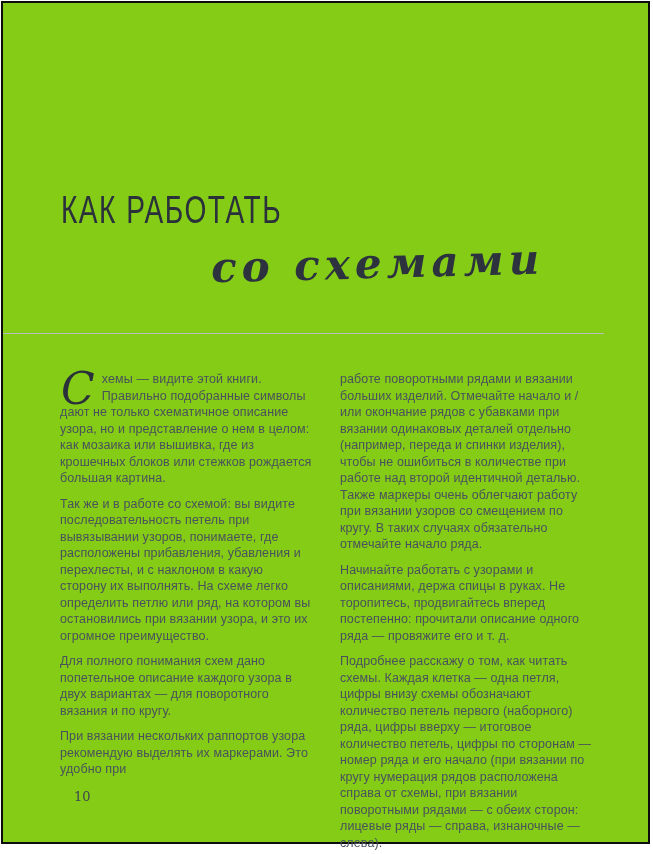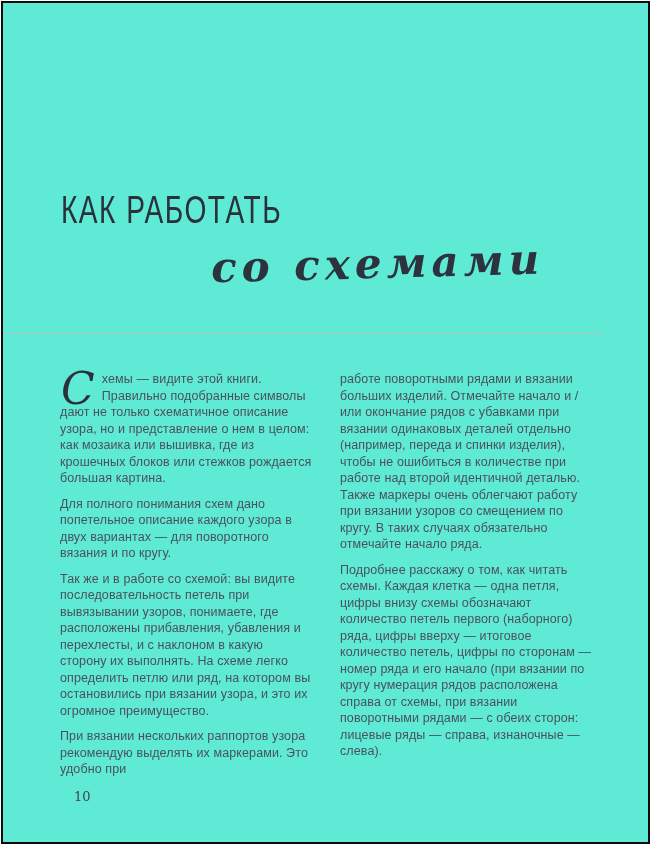--- a/index.html
+++ b/index.html
@@ -14,21 +14,21 @@
     font-family: "Liberation Sans", sans-serif;
     overflow: hidden;
   }
   .frame {
     position: absolute;
     left: 1px;
     top: 1px;
     width: 645px;
     height: 839px;
     border: 2px solid #0d0d0d;
-    background: #5eead4;
+    background: #84cc16;
   }
   .title {
     position: absolute;
     left: 58px;
     top: 186px;
     margin: 0;
     font-size: 38px;
     font-weight: 500;
     color: #2a313b;
     letter-spacing: 2px;
@@ -103,27 +103,28 @@
   <h1 class="title">КАК РАБОТАТЬ</h1>
 
   <div class="subtitle">со схемами</div>
 
   <div class="divider"></div>
 
   <div class="columns">
 
     <div class="col">
       <p class="para"><span class="dropcap">С</span><span>хемы — видите этой книги. Правильно подобранные символы дают не только схематичное описание узора, но и представление о нем в целом: как мозаика или вышивка, где из крошечных блоков или стежков рождается большая картина.</span></p>
+      <p class="para">Так же и в работе со схемой: вы видите последовательность петель при вывязывании узоров, понимаете, где расположены прибавления, убавления и перехлесты, и с наклоном в какую сторону их выполнять. На схеме легко определить петлю или ряд, на котором вы остановились при вязании узора, и это их огромное преимущество.</p>
       <p class="para">Для полного понимания схем дано попетельное описание каждого узора в двух вариантах — для поворотного вязания и по кругу.</p>
-      <p class="para">Так же и в работе со схемой: вы видите последовательность петель при вывязывании узоров, понимаете, где расположены прибавления, убавления и перехлесты, и с наклоном в какую сторону их выполнять. На схеме легко определить петлю или ряд, на котором вы остановились при вязании узора, и это их огромное преимущество.</p>
       <p class="para">При вязании нескольких раппортов узора рекомендую выделять их маркерами. Это удобно при</p>
     </div>
 
     <div class="col">
       <p class="para">работе поворотными рядами и вязании больших изделий. Отмечайте начало и / или окончание рядов с убавками при вязании одинаковых деталей отдельно (например, переда и спинки изделия), чтобы не ошибиться в количестве при работе над второй идентичной деталью. Также маркеры очень облегчают работу при вязании узоров со смещением по кругу. В таких случаях обязательно отмечайте начало ряда.</p>
+      <p class="para">Начинайте работать с узорами и описаниями, держа спицы в руках. Не торопитесь, продвигайтесь вперед постепенно: прочитали описание одного ряда — провяжите его и т. д.</p>
       <p class="para">Подробнее расскажу о том, как читать схемы. Каждая клетка — одна петля, цифры внизу схемы обозначают количество петель первого (наборного) ряда, цифры вверху — итоговое количество петель, цифры по сторонам — номер ряда и его начало (при вязании по кругу нумерация рядов расположена справа от схемы, при вязании поворотными рядами — с обеих сторон: лицевые ряды — справа, изнаночные — слева).</p>
 
     </div>
 
   </div>
 
   <div class="pagenum">10</div>
 
 </div>
 

